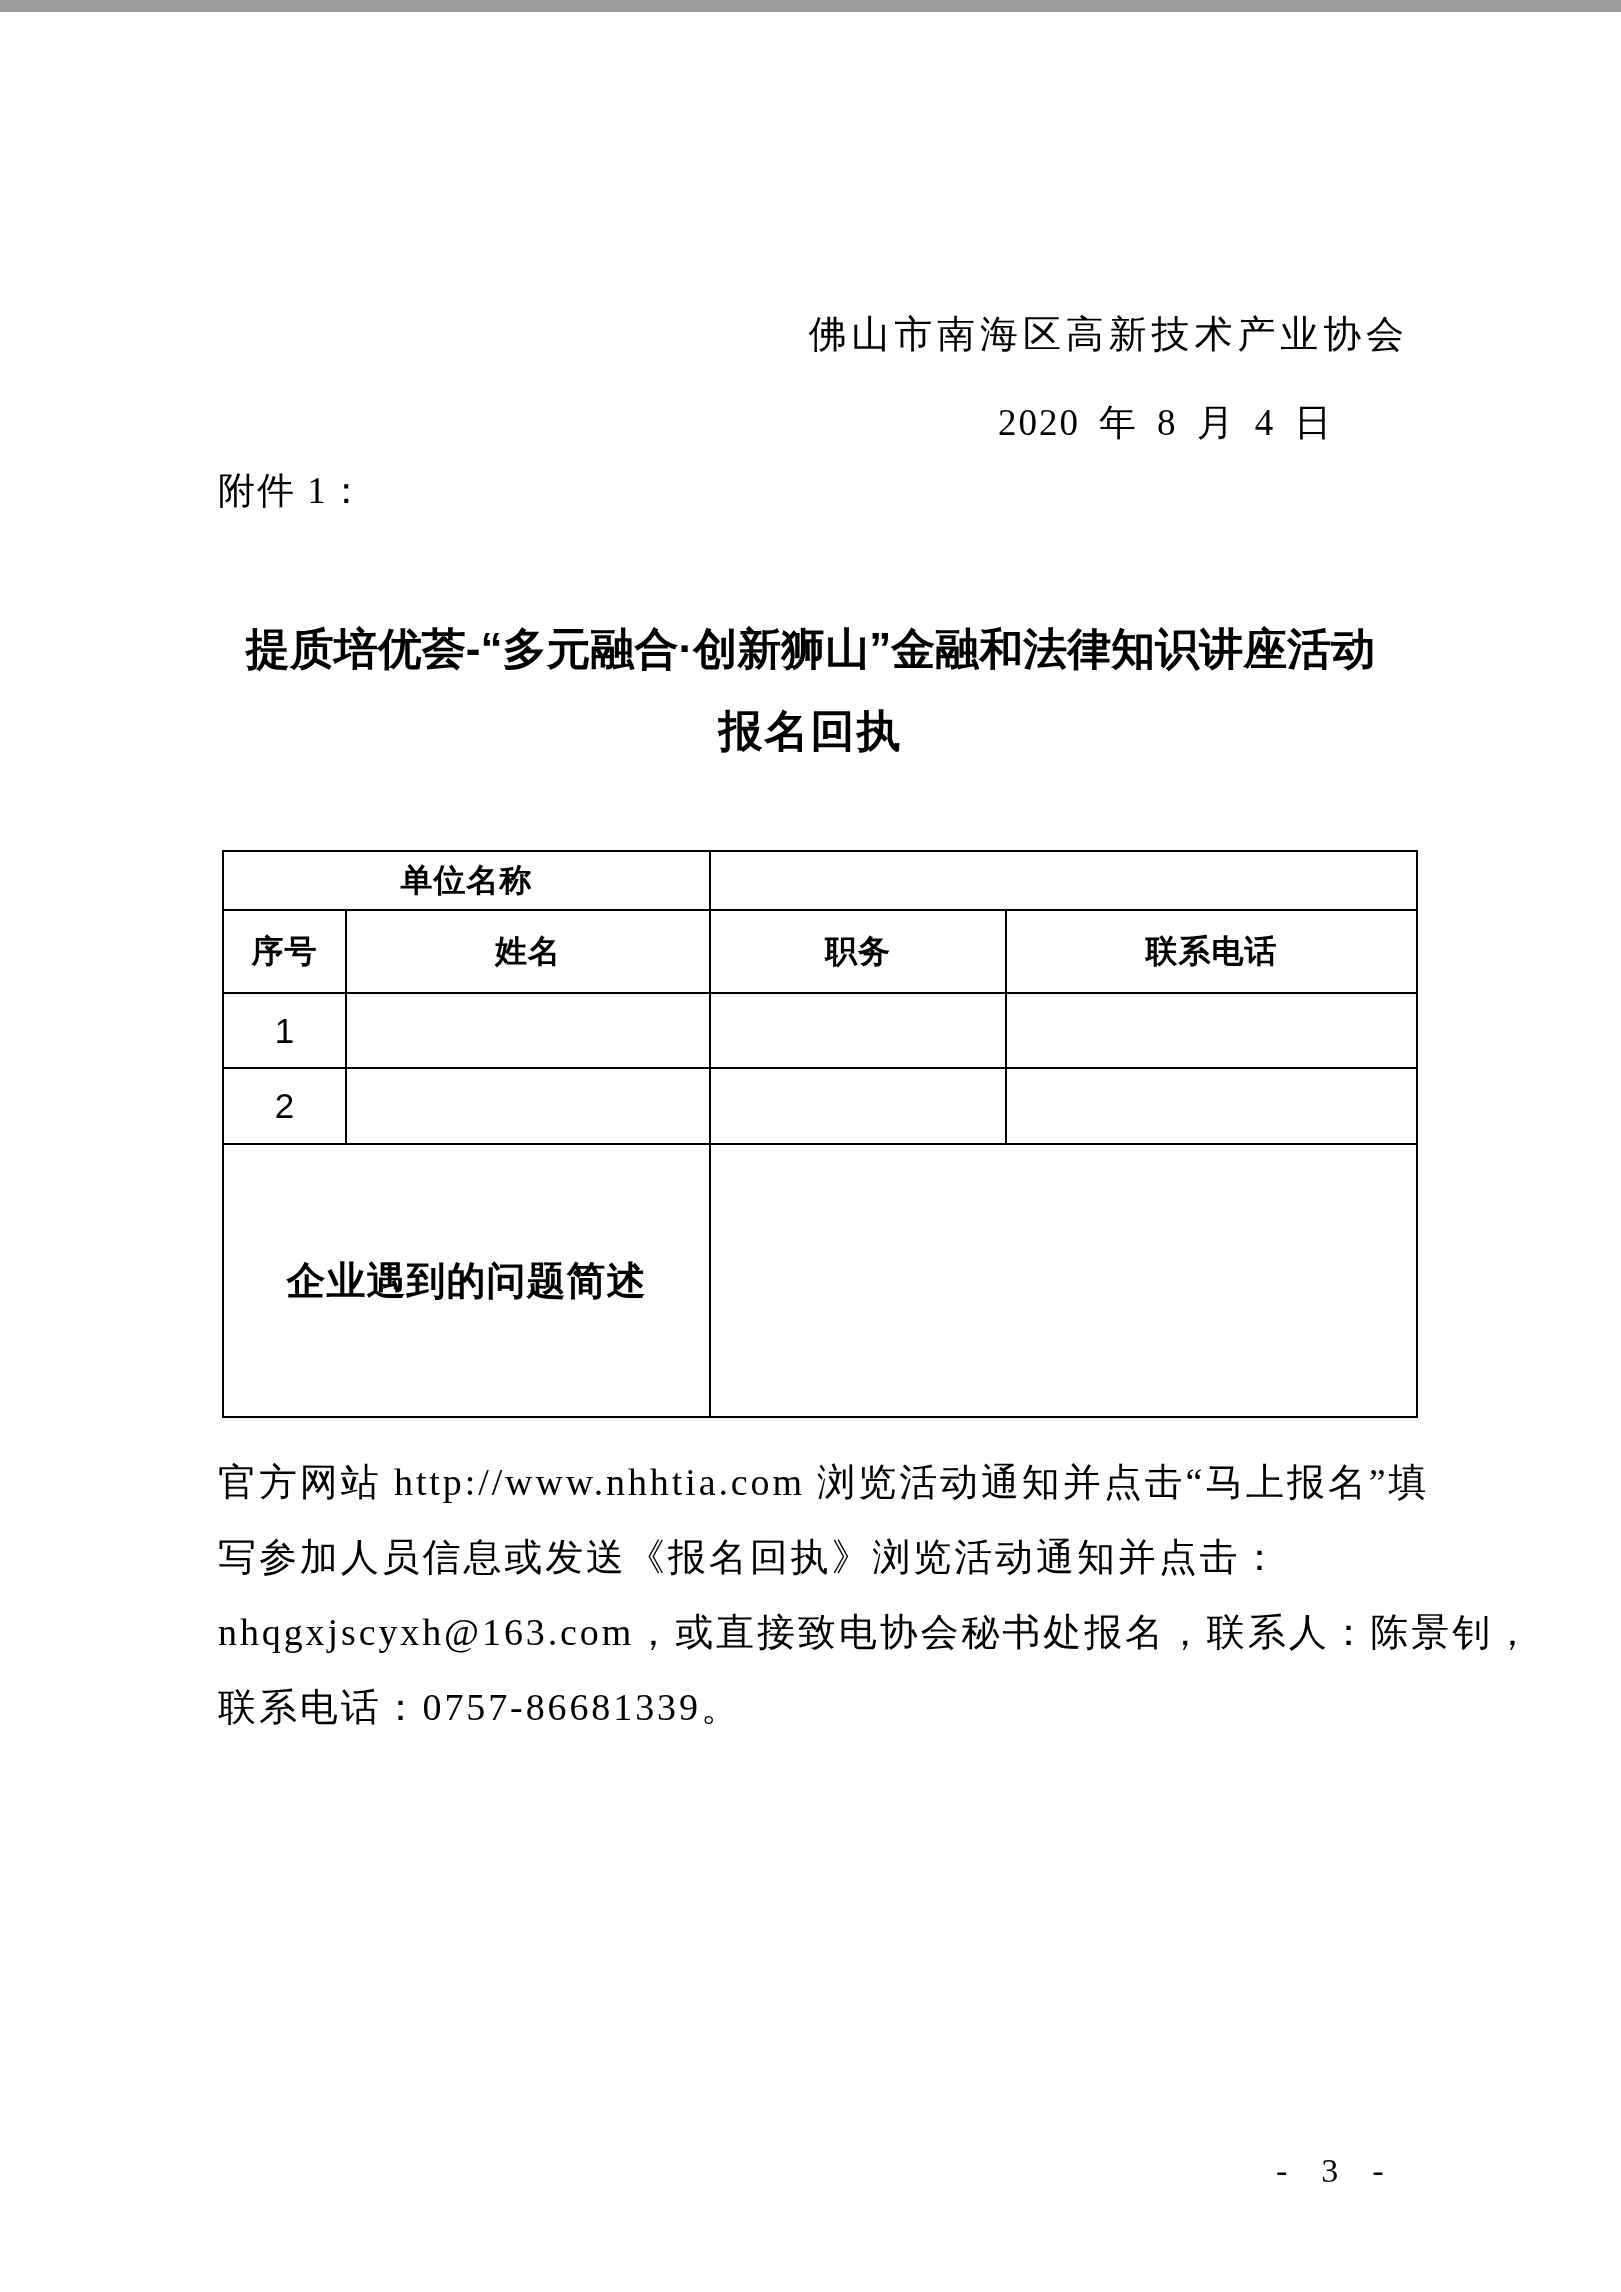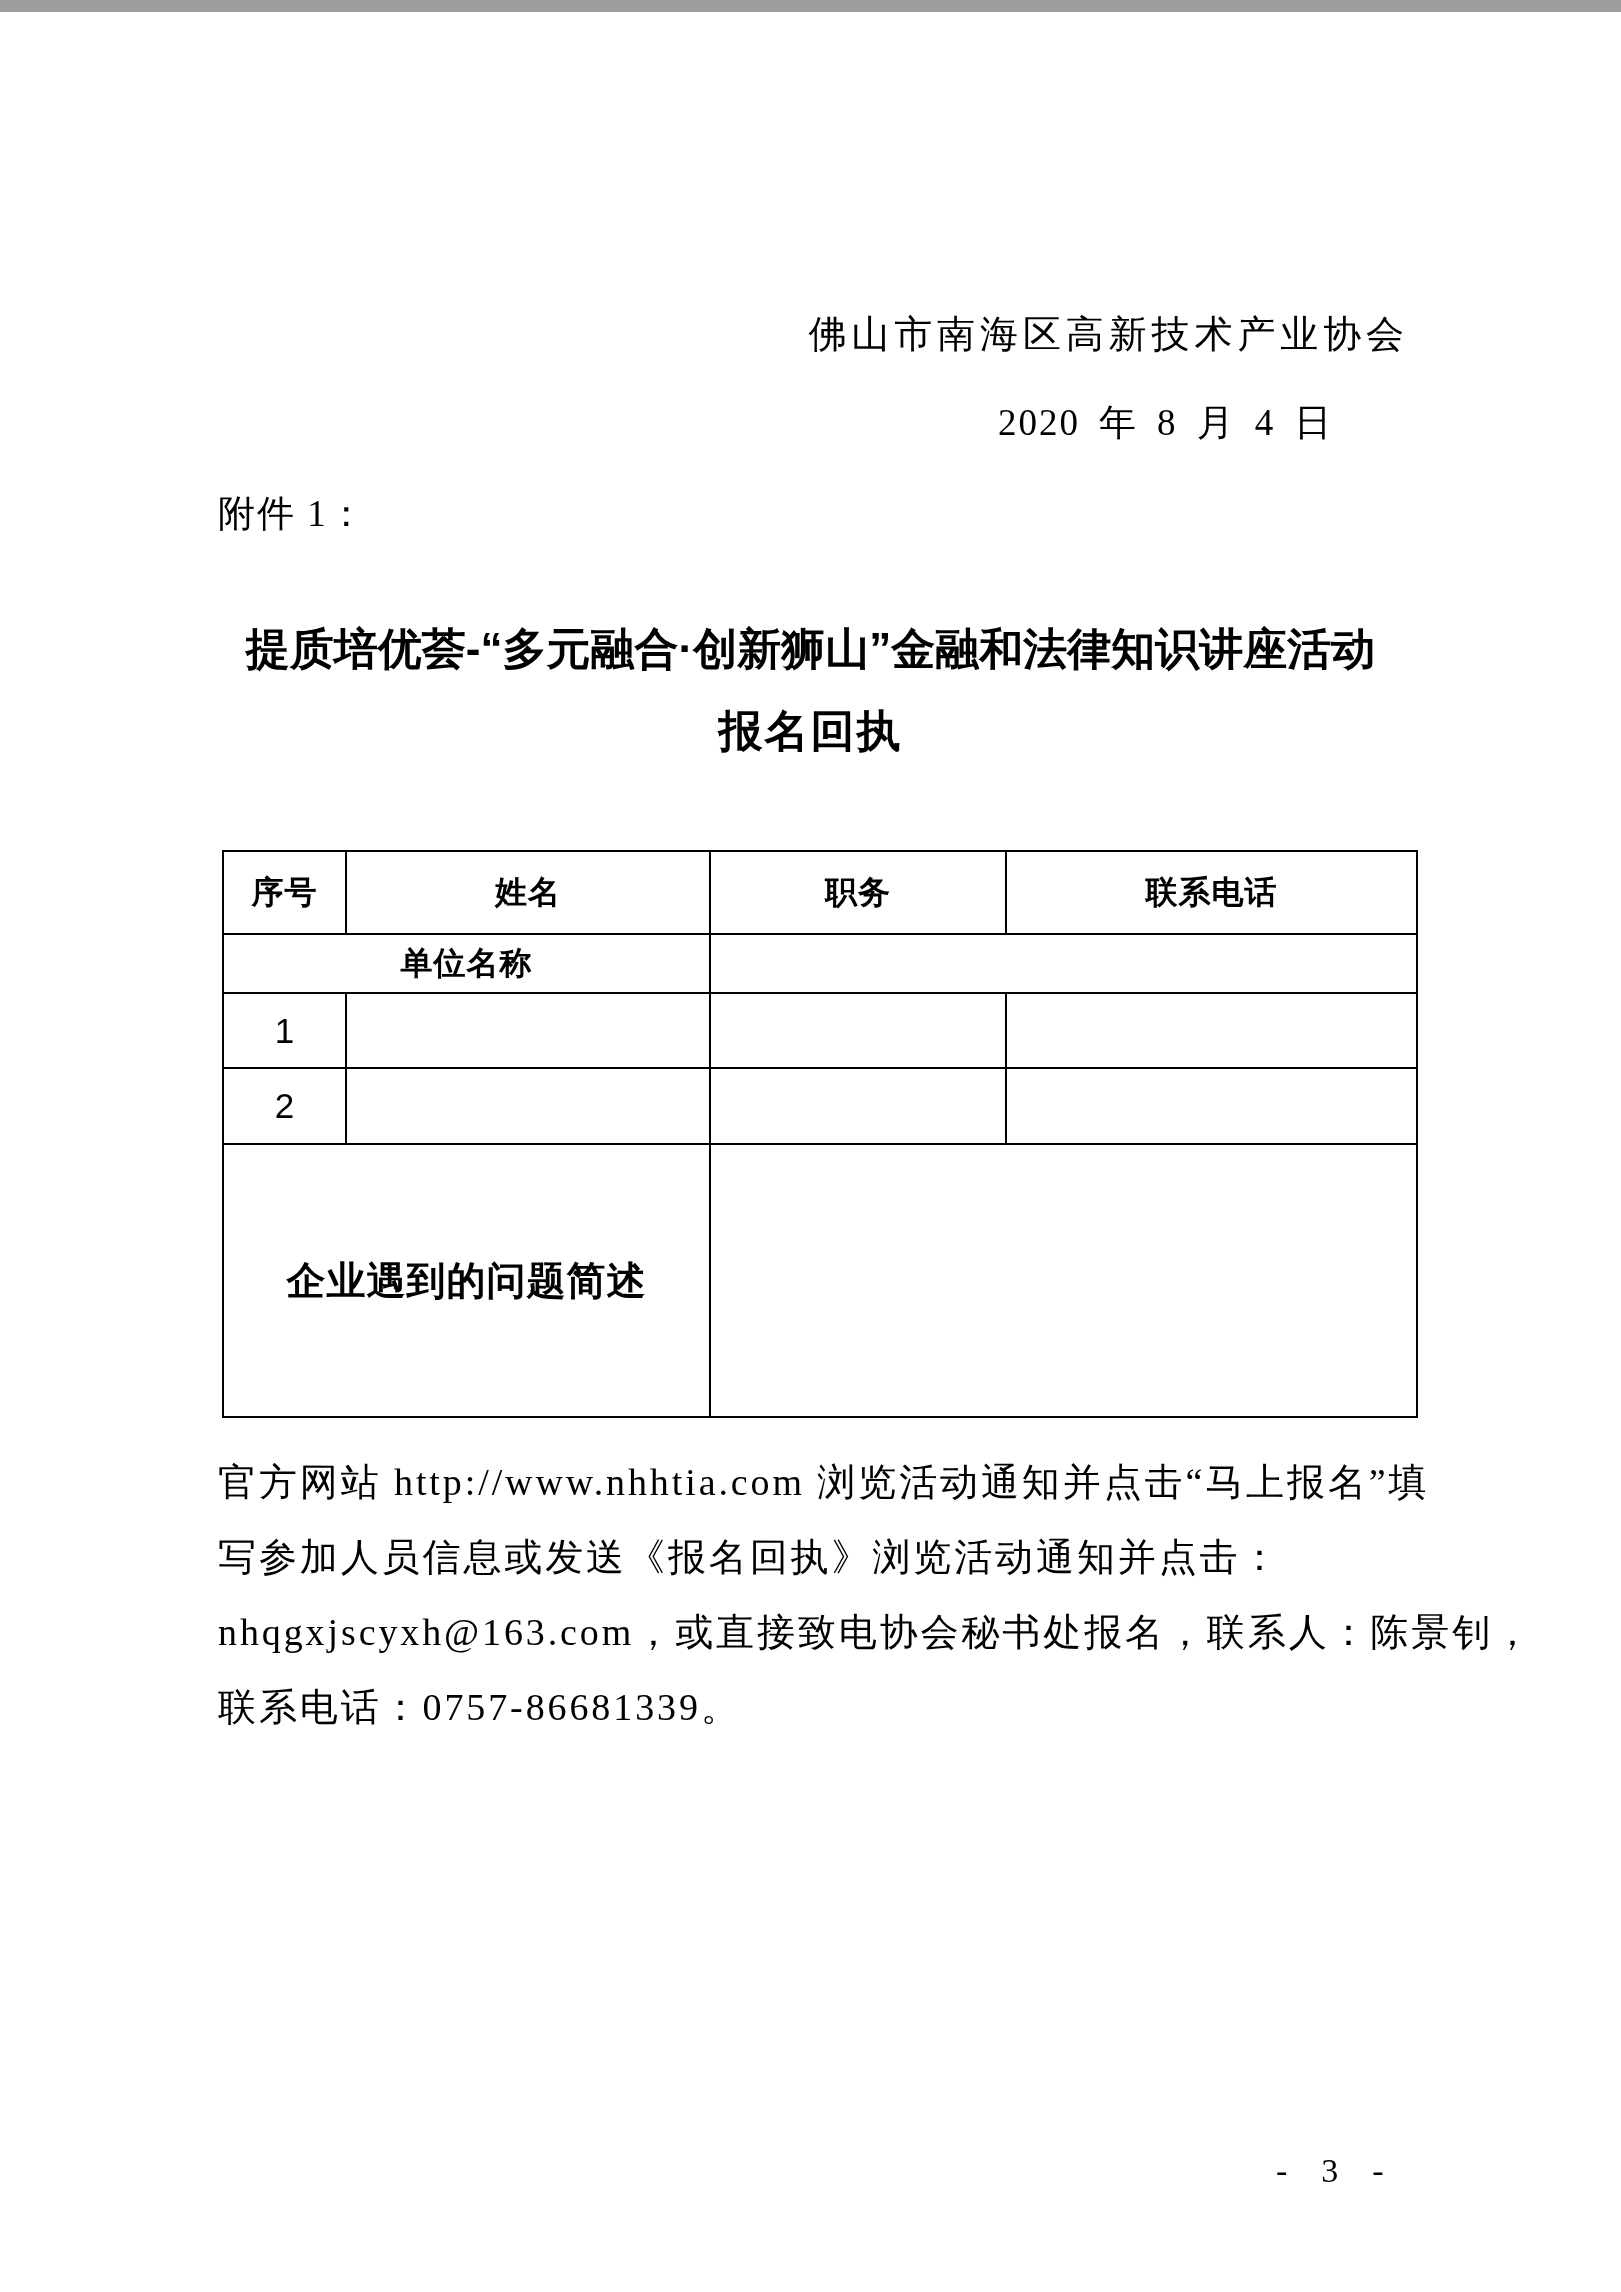--- a/index.html
+++ b/index.html
@@ -15,21 +15,21 @@
   .org-line{
     position:absolute;top:297px;left:0;right:212px;
     text-align:right;
     font-size:38px;letter-spacing:4.9px;white-space:nowrap;
   }
   .date-line{
     position:absolute;top:386px;left:998px;
     font-size:37px;letter-spacing:2px;word-spacing:7.8px;white-space:nowrap;
   }
   .attachment-label{
-    position:absolute;top:477px;left:218px;
+    position:absolute;top:454px;left:218px;
     font-size:37px;letter-spacing:2px;
   }
   .doc-title{
     position:absolute;left:103px;right:103px;
     text-align:center;
     font-family:"Liberation Sans","DejaVu Sans",sans-serif;
     font-weight:700;
     font-size:44px;
     white-space:nowrap;
   }
@@ -95,29 +95,29 @@
   <div class="doc-title line2">报名回执</div>
 
   <table class="reg-table">
     <colgroup>
       <col style="width:123px">
       <col style="width:364px">
       <col style="width:296px">
       <col style="width:411px">
     </colgroup>
     <tbody>
-        <tr style="height:83px">
+        <tr style="height:59px">
+      <td colspan="2" class="hd">单位名称</td>
+      <td colspan="2"></td>
+    </tr>
+    <tr style="height:83px">
       <td class="hd">序号</td>
       <td class="hd">姓名</td>
       <td class="hd">职务</td>
       <td class="hd">联系电话</td>
-    </tr>
-    <tr style="height:59px">
-      <td colspan="2" class="hd">单位名称</td>
-      <td colspan="2"></td>
     </tr>
     <tr style="height:75px">
       <td class="num">1</td>
       <td></td>
       <td></td>
       <td></td>
     </tr>
     <tr style="height:76px">
       <td class="num">2</td>
       <td></td>

